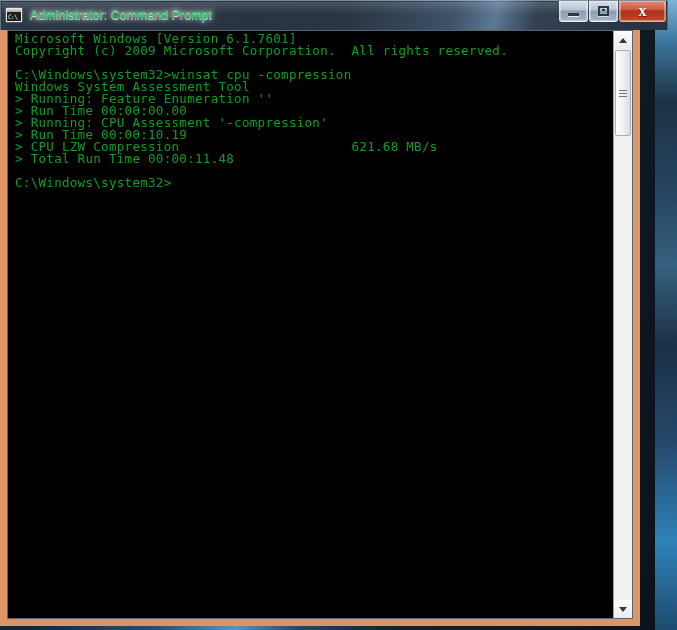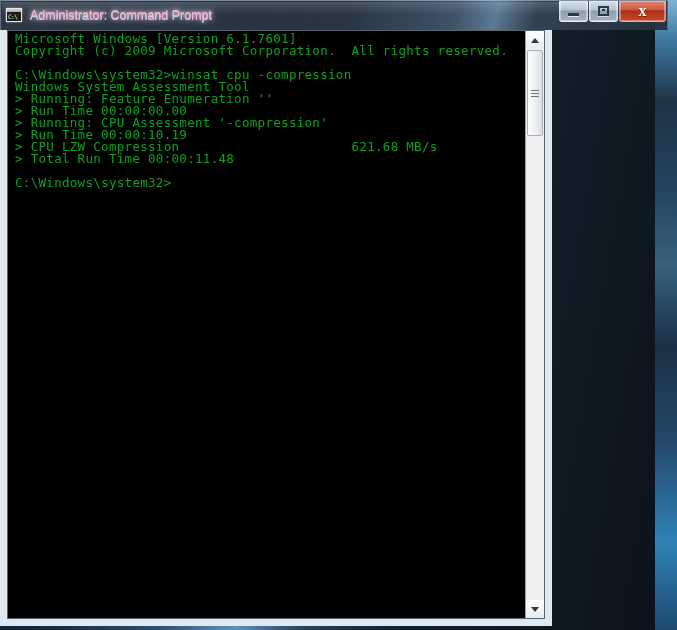--- a/index.html
+++ b/index.html
@@ -123,21 +123,21 @@
     top: 4px;
     font-family: "DejaVu Sans Mono", monospace;
     font-size: 6px;
     line-height: 7px;
     color: #d8ffd8;
     letter-spacing: -0.5px;
   }
   #title-text {
     margin-left: 8px;
     font-size: 12.5px;
-    color: #f9a8d4;
+    color: #22c55e;
     text-shadow:
       0 0 4px rgba(255,255,255,0.95),
       0 0 8px rgba(255,255,255,0.85),
       0 1px 0 rgba(255,255,255,0.7);
     white-space: nowrap;
   }
 
   
   #caption-buttons {
     position: absolute;
@@ -206,27 +206,27 @@
     line-height: 16px;
     color: #ffffff;
     text-shadow: 0 1px 1px rgba(90,10,0,0.85);
   }
 
   
   #client-frame {
     position: absolute;
     left: 0;
     top: 30px;
-    width: 552px;
+    width: 640px;
     height: 596px;
     box-sizing: border-box;
     border-left: 7px solid rgba(176,200,222,0.40);
     border-right: 7px solid rgba(176,200,222,0.40);
     border-bottom: 7px solid rgba(176,200,222,0.40);
-    background: #ffffff;
+    background: #f97316;
   }
   #client-inner {
     position: relative;
     width: 100%;
     height: 100%;
     background: #000;
     border: 1px solid #58646e;
     box-sizing: border-box;
     overflow: hidden;
   }

